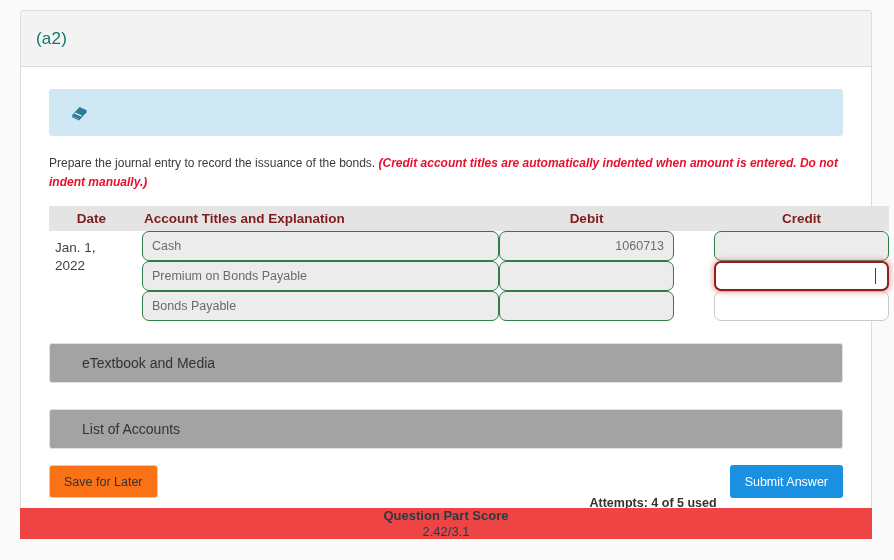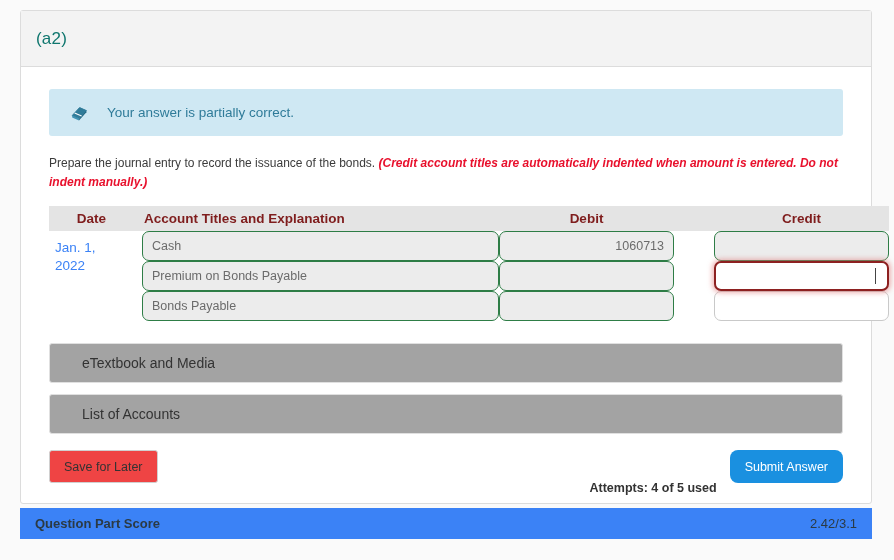--- a/index.html
+++ b/index.html
@@ -100,21 +100,21 @@
   .jtable thead th.col-date   { width: 85px; }
   .jtable thead th.col-acct   { width: 365px; text-align: left; padding-left: 10px;}
   .jtable thead th.col-debit  { width: 175px; }
   .jtable thead th.col-spacer { width: 27px; }
   .jtable thead th.col-credit { width: 175px; }
 
   .jtable td { padding: 0; vertical-align: top; border: none; }
 
   .date-cell {
     font-size: 13.5px;
-    color: #3b82f6;
+    color: #404040;
     line-height: 18px;
     padding: 8px 0 0 6px;
     white-space: pre-line;
   }
 
   .cellpad { padding: 6px 6px 0 6px; }
   .cellpad.acct { padding-left: 8px; }
 
   .fld {
     width: 100%;
@@ -157,31 +157,31 @@
     background: #a3a3a3;
     border: 1px solid #e0e0e0;
     border-radius: 3px;
     height: 40px;
     display: flex;
     align-items: center;
     padding: 0 32px;
     font-size: 14px;
     color: #333;
   }
-  .accordion + .accordion { margin-top: 11px; }
+  .accordion + .accordion { margin-top: 26px; }
 
   
   .actions {
     margin-top: 16px;
     display: flex;
     align-items: center;
     height: 33px;
   }
   .btn-save {
-    background: #ef4444;
+    background: #f97316;
     border: 1px solid #d0d0d0;
     border-radius: 3px;
     height: 33px;
     padding: 0 14px;
     font-size: 12.5px;
     color: #333;
     font-family: "Liberation Sans", sans-serif;
     cursor: pointer;
   }
   .actions .spacer { flex: 1 1 auto; }
@@ -189,39 +189,40 @@
     font-size: 12.5px;
     font-weight: bold;
     color: #333;
     margin-right: 13px;
     white-space: nowrap;
     margin-top: 43px;
   }
   .btn-submit {
     background: #1a90e0;
     border: none;
-    border-radius: 8px;
+    border-radius: 3px;
     height: 33px;
     padding: 0 15px;
     font-size: 12.5px;
     color: #ffffff;
     font-family: "Liberation Sans", sans-serif;
     cursor: pointer;
   }
 
   
   .scorebar {
     position: absolute;
     left: 20px; top: 508px;
     width: 852px;
     height: 31px;
-    background: #3b82f6;
+    background: #ef4444;
     display: flex;
     align-items: center;
     padding: 0 15px;
+    flex-direction: column;
   }
   .scorebar .score-label {
     font-size: 13px;
     font-weight: bold;
     color: #2b3a44;
   }
   .scorebar .score-spacer { flex: 1 1 auto; }
   .scorebar .score-value {
     font-size: 13px;
     font-weight: normal;
@@ -243,21 +244,20 @@
 
       <div class="alert">
         <span class="alert-icon">
           <svg width="22" height="22" viewBox="0 0 22 22" aria-hidden="true">
             <path d="M4.2 13.6 L11.6 5.6 L18.4 8.6 L11.0 16.6 Z" fill="#2f7b99" stroke="#2f7b99" stroke-width="1" stroke-linejoin="round"></path>
             <path d="M4.2 13.6 L11.0 16.6 L11.0 18.4 L4.2 15.4 Z" fill="#3f92b3"></path>
             <path d="M11.0 16.6 L18.4 8.6 L18.4 10.3 L11.0 18.4 Z" fill="#256a85"></path>
             <path d="M6.6 11.0 L13.6 13.9" stroke="#ffffff" stroke-width="1.1" fill="none"></path>
           </svg>
         </span>
-        <span class="alert-text">Your answer is partially correct.</span>
       </div>
 
       <p class="instruction">
         <span>Prepare the journal entry to record the issuance of the bonds. </span><span class="emph">(Credit account titles are automatically indented when amount is entered. Do not indent manually.)</span>
       </p>
 
       <table class="jtable">
         <thead>
           <tr>
             <th class="col-date">Date</th>

